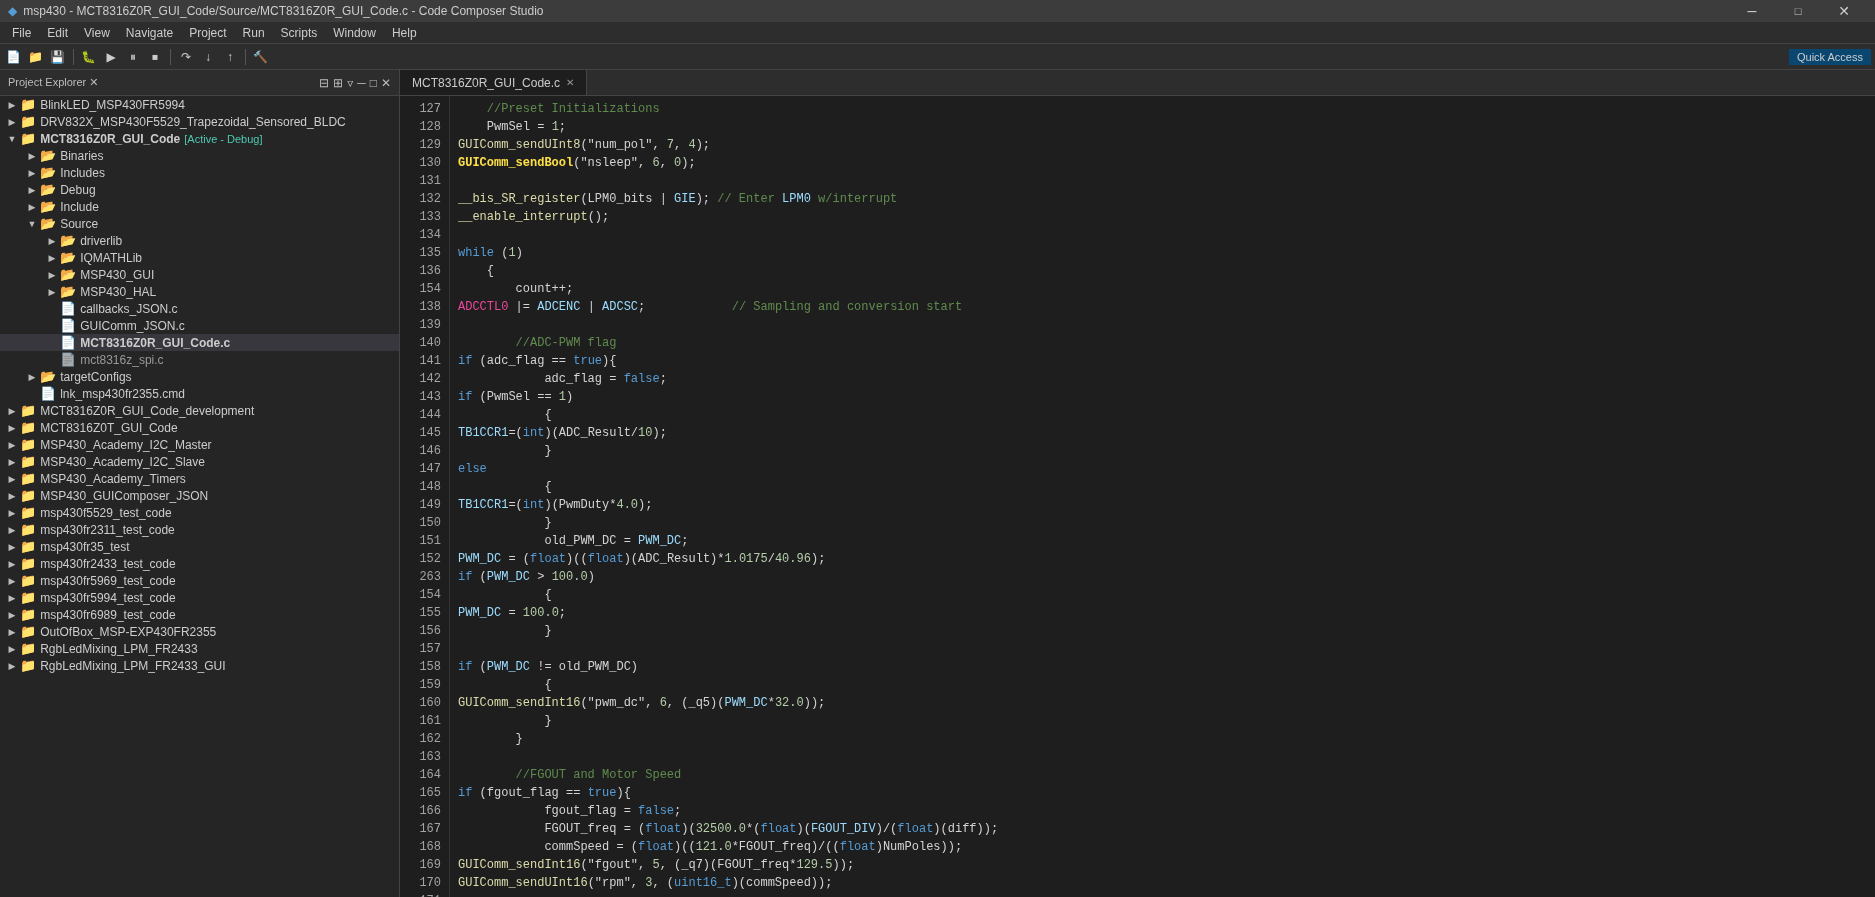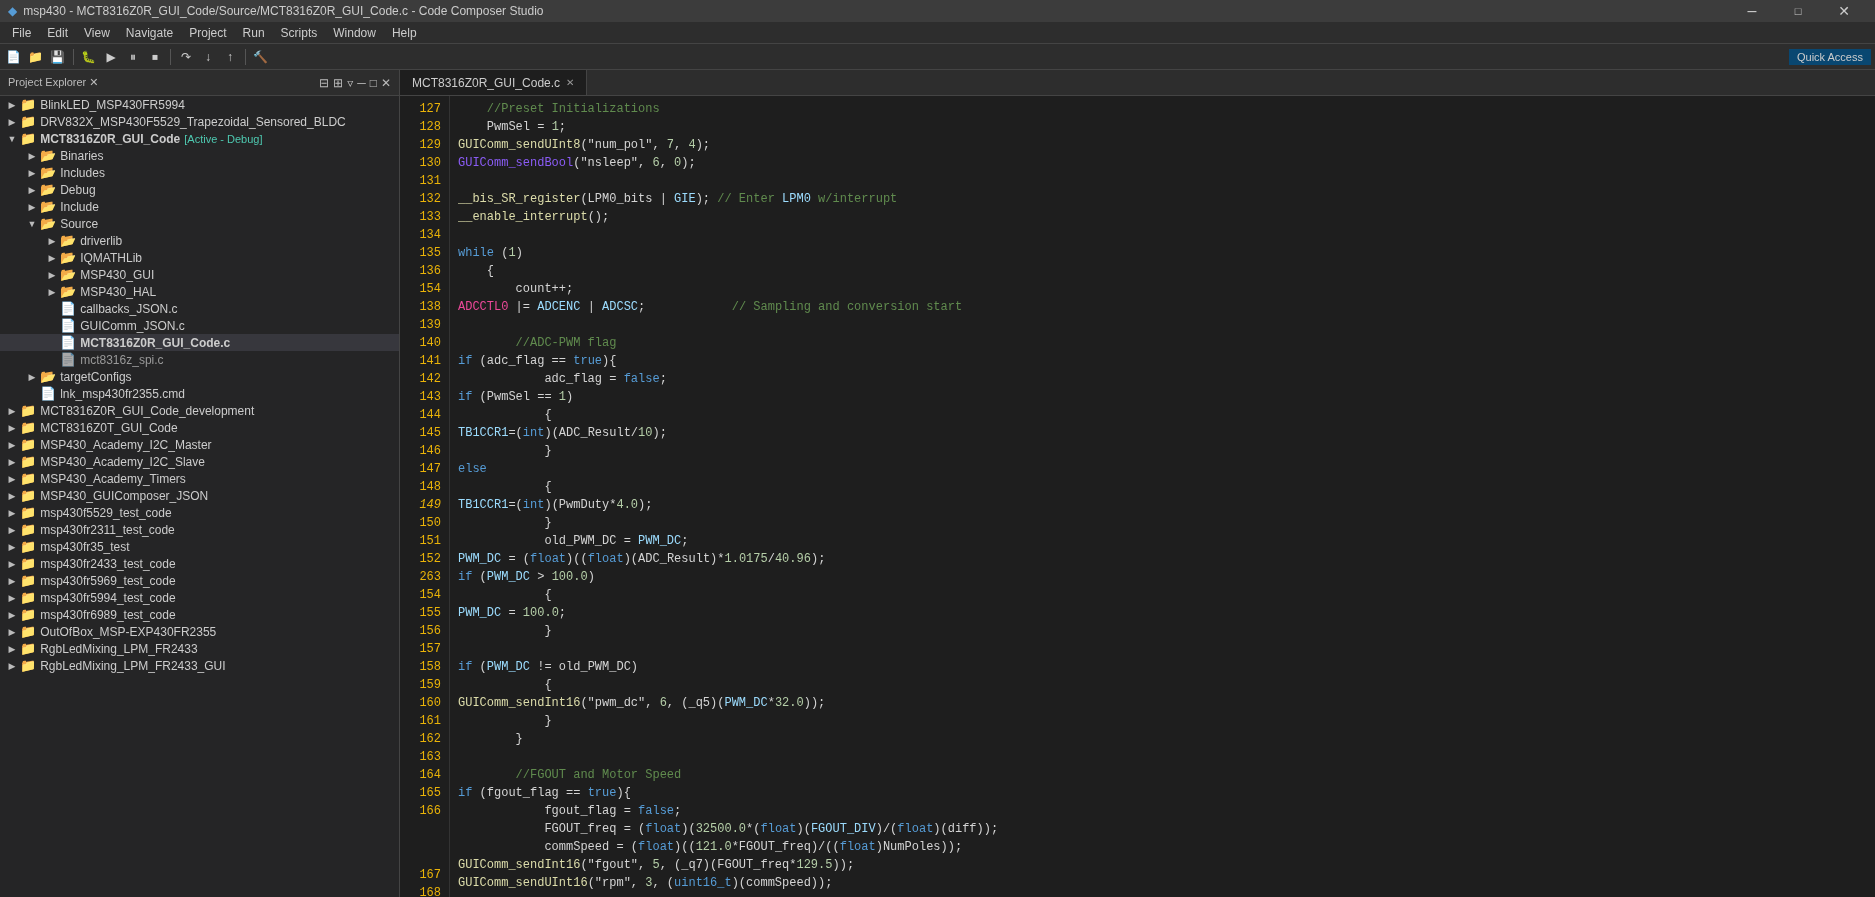--- a/index.html
+++ b/index.html
@@ -153,21 +153,21 @@
     
     #code-editor {
       flex: 1;
       display: flex;
       overflow: hidden;
       background: #1e1e1e;
     }
     #line-numbers {
       width: 50px;
       background: #1e1e1e;
-      color: #eab308;
+      color: #a3a3a3;
       font-size: 12px;
       line-height: 18px;
       padding: 4px 8px 4px 4px;
       text-align: right;
       overflow: hidden;
       flex-shrink: 0;
       border-right: 1px solid #333;
       user-select: none;
     }
     #code-content {
@@ -487,49 +487,49 @@
           <div style="height: 18px;">139</div>
           <div style="height: 18px;">140</div>
           <div style="height: 18px;">141</div>
           <div style="height: 18px;">142</div>
           <div style="height: 18px;">143</div>
           <div style="height: 18px;">144</div>
           <div style="height: 18px;">145</div>
           <div style="height: 18px;">146</div>
           <div style="height: 18px;">147</div>
           <div style="height: 18px;">148</div>
-          <div style="height: 18px; font-style: italic;">149</div>
+          <div style="height: 18px;">149</div>
           <div style="height: 18px;">150</div>
           <div style="height: 18px;">151</div>
           <div style="height: 18px;">152</div>
           <div style="height: 18px;">263</div>
           <div style="height: 18px;">154</div>
           <div style="height: 18px;">155</div>
           <div style="height: 18px;">156</div>
           <div style="height: 18px;">157</div>
           <div style="height: 18px;">158</div>
           <div style="height: 18px;">159</div>
           <div style="height: 18px;">160</div>
           <div style="height: 18px;">161</div>
           <div style="height: 18px;">162</div>
           <div style="height: 18px;">163</div>
           <div style="height: 18px;">164</div>
           <div style="height: 18px;">165</div>
           <div style="height: 18px;">166</div>
-          <div style="height: 18px; margin-top: 46px;">167</div>
+          <div style="height: 18px;">167</div>
           <div style="height: 18px;">168</div>
           <div style="height: 18px;">169</div>
           <div style="height: 18px;">170</div>
           <div style="height: 18px;">171</div>
         </div>
       <div id="code-content">
           <div class="code-line"><span style="color:#608b4e;">    //Preset Initializations</span></div>
           <div class="code-line">    PwmSel = <span style="color:#b5cea8;">1</span>;</div>
           <div class="code-line">    <span style="color:#dcdcaa;">GUIComm_sendUInt8</span>("num_pol", <span style="color:#b5cea8;">7</span>, <span style="color:#b5cea8;">4</span>);</div>
-          <div class="code-line">    <span style="color:#8b5cf6;">GUIComm_sendBool</span>("nsleep", <span style="color:#b5cea8;">6</span>, <span style="color:#b5cea8;">0</span>);</div>
+          <div class="code-line">    <span style="color:#fde047;font-weight:bold;">GUIComm_sendBool</span>("nsleep", <span style="color:#b5cea8;">6</span>, <span style="color:#b5cea8;">0</span>);</div>
           <div class="code-line">&nbsp;</div>
           <div class="code-line">    <span style="color:#dcdcaa;">__bis_SR_register</span>(LPM0_bits | <span style="color:#9cdcfe;">GIE</span>); <span style="color:#608b4e;">// Enter <span style="color:#9cdcfe;">LPM0</span> w/interrupt</span></div>
           <div class="code-line">    <span style="color:#dcdcaa;">__enable_interrupt</span>();</div>
           <div class="code-line">&nbsp;</div>
           <div class="code-line">    <span style="color:#569cd6;">while</span> (<span style="color:#b5cea8;">1</span>)</div>
           <div class="code-line">    {</div>
           <div class="code-line">        count++;</div>
           <div class="code-line">        <span style="color:#ec4899;">ADCCTL0</span> |= <span style="color:#9cdcfe;">ADCENC</span> | <span style="color:#9cdcfe;">ADCSC</span>;            <span style="color:#608b4e;">// Sampling and conversion start</span></div>
           <div class="code-line">&nbsp;</div>
           <div class="code-line"><span style="color:#608b4e;">        //ADC-PWM flag</span></div>

